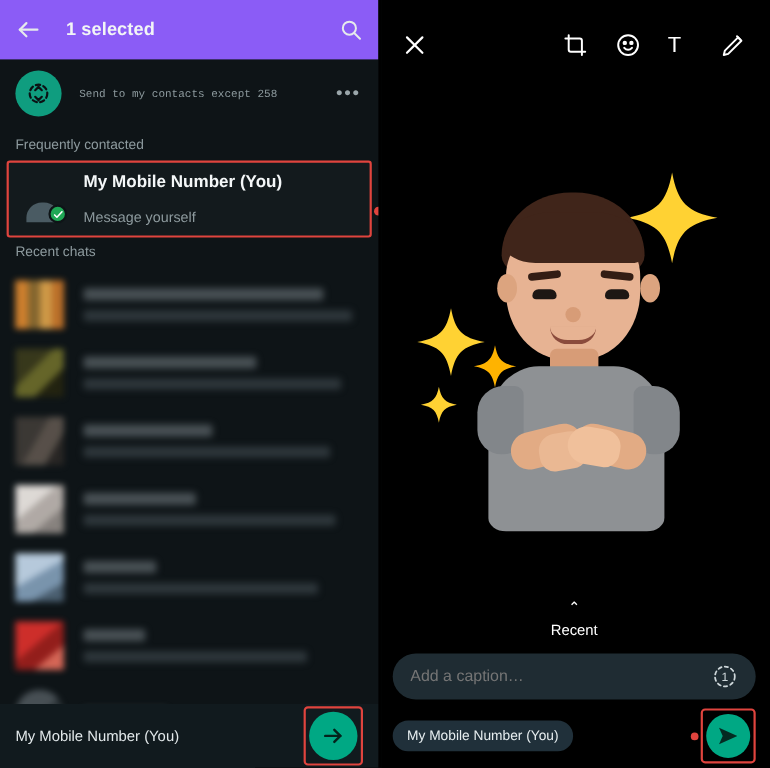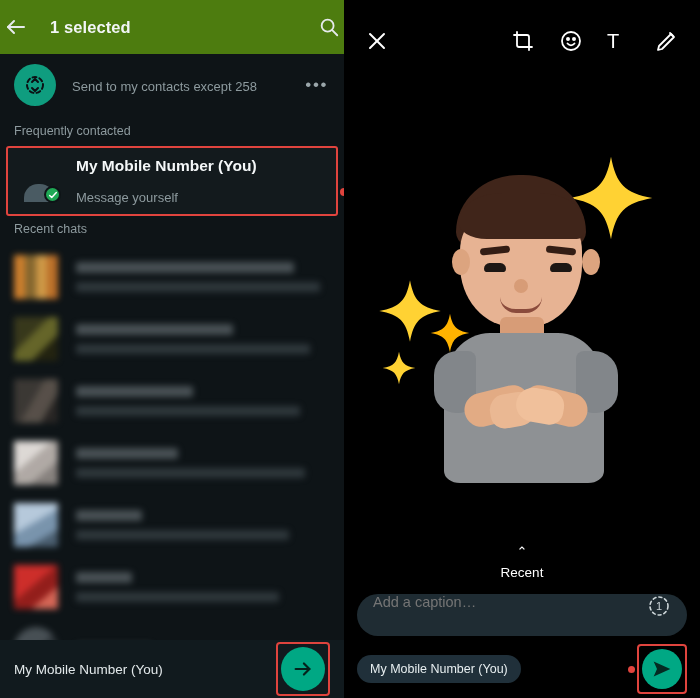--- a/index.html
+++ b/index.html
@@ -15,22 +15,22 @@
   .left {
     width: 347px; height: 698px;
     background: #0e1417;
     position: relative;
     overflow: hidden;
     border-right: 3px solid #000;
   }
   .lheader {
     height: 54px;
     display: flex; align-items: center;
-    padding: 0 4px;
-    background: #4d7c0f;
+    padding: 0 14px;
+    background: #8b5cf6;
     justify-content: flex-end;
   }
   .back-arrow { width: 24px; height: 24px; color: #e6eaec; flex: 0 0 auto; }
   .lheader-title {
     color: #f2f5f6;
     font-size: 16.5px;
     font-weight: bold;
     margin-left: 22px;
     flex: 1 1 auto;
     letter-spacing: .1px;
@@ -44,21 +44,21 @@
   }
   .status-avatar {
     width: 42px; height: 42px; border-radius: 50%;
     background: #0f9d7f;
     display: flex; align-items: center; justify-content: center;
     flex: 0 0 auto;
   }
   .status-avatar svg { width: 24px; height: 24px; color: #0b1114; }
   .status-texts { margin-left: 16px; flex: 1 1 auto; min-width: 0; }
   .status-title { color: #f4f7f8; font-size: 15.5px; font-weight: bold; }
-  .status-sub { color: #8d9a9e; font-size: 13px; margin-top: 3px; }
+  .status-sub { color: #8d9a9e; font-size: 10px; margin-top: 3px; font-family: Liberation Mono, monospace; }
   .overflow-dots { color: #9aa6aa; font-size: 17px; letter-spacing: 1.6px; flex: 0 0 auto; padding: 4px 2px; }
 
   .section-label {
     color: #8d9a9e;
     font-size: 12.5px;
     padding: 6px 14px 8px 14px;
   }
 
   
   .selected-wrap { padding: 0 6px; position: relative; }
@@ -217,21 +217,21 @@
     text-align: center;
   }
   .chev-up { color: #fff; font-size: 13px; line-height: 12px; }
   .filters-label { color: #fff; font-size: 13.5px; margin-top: 7px; }
 
   .caption-bar {
     position: absolute; left: 10px; right: 10px; bottom: 62px;
     height: 42px;
     background: #1f2c33;
     border-radius: 22px;
-    display: flex; align-items: flex-start;
+    display: flex; align-items: center;
     padding: 0 16px;
   }
   .caption-input {
     flex: 1 1 auto;
     background: transparent; border: none; outline: none;
     color: #8a989d; font-size: 14.5px;
     font-family: "Liberation Sans", sans-serif;
   }
   .viewonce { width: 24px; height: 24px; color: #cdd6d9; flex: 0 0 auto; }
 

